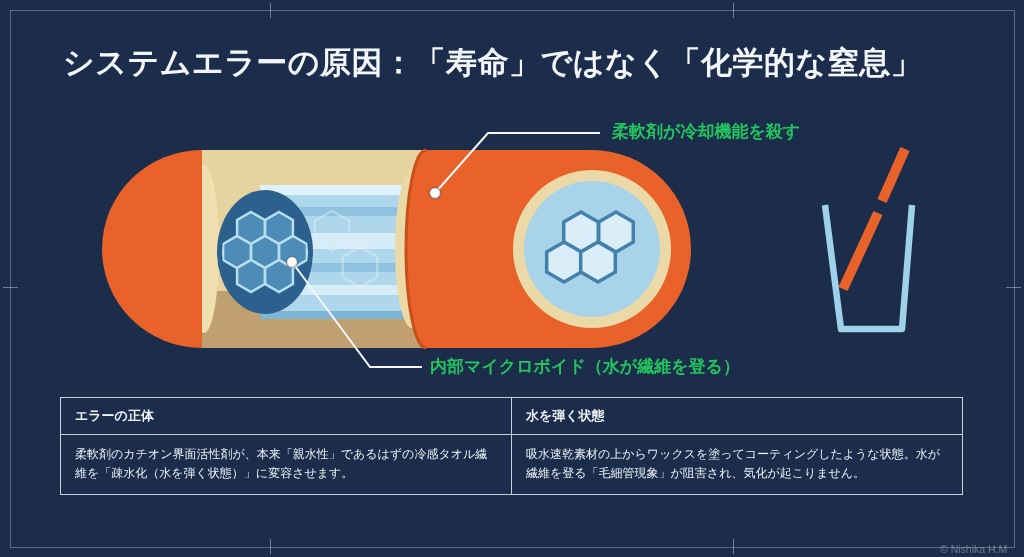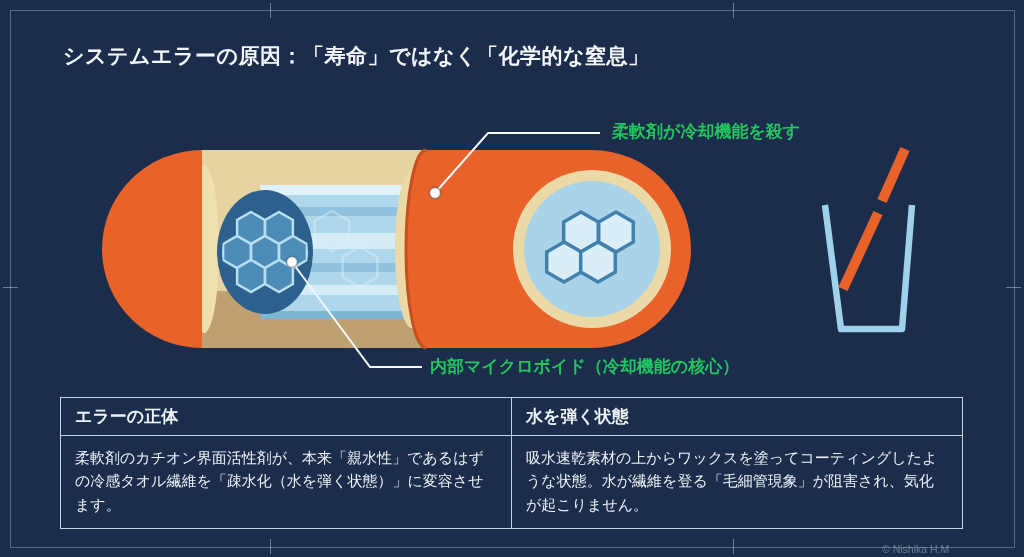--- a/index.html
+++ b/index.html
@@ -13,21 +13,21 @@
     position:absolute;left:10px;top:10px;width:1003px;height:536px;
     border:1px solid rgba(160,185,215,0.45);
     pointer-events:none;
   }
   .tick{position:absolute;background:rgba(170,195,222,0.55);}
   .tick-v{width:1px;height:15px;}
   .tick-h{width:15px;height:1px;}
 
   .title{
     position:absolute;left:63px;top:42px;margin:0;
-    font-size:21px;font-weight:700;letter-spacing:0.5px;color:#f3f6fa;
+    font-size:31px;font-weight:700;letter-spacing:0.5px;color:#f3f6fa;
     white-space:nowrap;
   }
 
   .diagram{position:absolute;left:60px;top:115px;width:730px;height:265px;}
   .glass{position:absolute;left:808px;top:143px;width:130px;height:200px;}
 
   .label{
     position:absolute;font-size:17px;font-weight:700;color:#22c55e;
     white-space:nowrap;
   }
@@ -61,29 +61,29 @@
   .info-table{
     position:absolute;left:60px;top:397px;width:903px;
     border-collapse:collapse;table-layout:fixed;
     color:#edf2f8;
   }
   .info-table th,.info-table td{
     border:1.5px solid rgba(214,226,238,0.9);
     text-align:left;
   }
   .info-table th{
-    font-size:17px;font-weight:700;padding:7px 14px;height:22px;
+    font-size:13px;font-weight:700;padding:7px 14px;height:22px;
   }
   .info-table td{
-    font-size:15px;line-height:1.55;padding:10px 14px 12px;
+    font-size:12px;line-height:1.55;padding:10px 14px 12px;
     vertical-align:top;width:50%;
   }
 
   .credit{
-    position:absolute;left:882px;top:543px;
+    position:absolute;left:940px;top:543px;
     font-size:10.5px;color:rgba(230,240,250,0.38);white-space:nowrap;
   }
 </style>
 </head>
 <body>
 
 <div class="stage">
 
   <div class="frame"></div>
   <div class="tick tick-v" style="left:270px;top:3px;"></div>
@@ -153,21 +153,21 @@
       <use href="#hx20" x="538" y="147" class="hexR"></use>
     </g>
 
     <polyline class="leader" points="375,78 428,18 540,18"></polyline>
     <circle class="dot" cx="375" cy="78" r="5.5"></circle>
     <polyline class="leader" points="232,147 310,252 362,252"></polyline>
     <circle class="dot" cx="232" cy="147" r="5.5"></circle>
   </svg>
 
   <div class="label label-top">柔軟剤が冷却機能を殺す</div>
-  <div class="label label-bottom">内部マイクロボイド（冷却機能の核心）</div>
+  <div class="label label-bottom">内部マイクロボイド（水が繊維を登る）</div>
 
   <svg class="glass" viewBox="0 0 130 200" aria-hidden="true">
     <line class="straw" x1="97" y1="6" x2="74" y2="58"></line>
     <line class="straw" x1="70" y1="70" x2="35" y2="146"></line>
     <path class="glass-body" d="M17,62 L33,186 L94,186 L104,62"></path>
   </svg>
 
   <table class="info-table">
     <thead>
       <tr>

